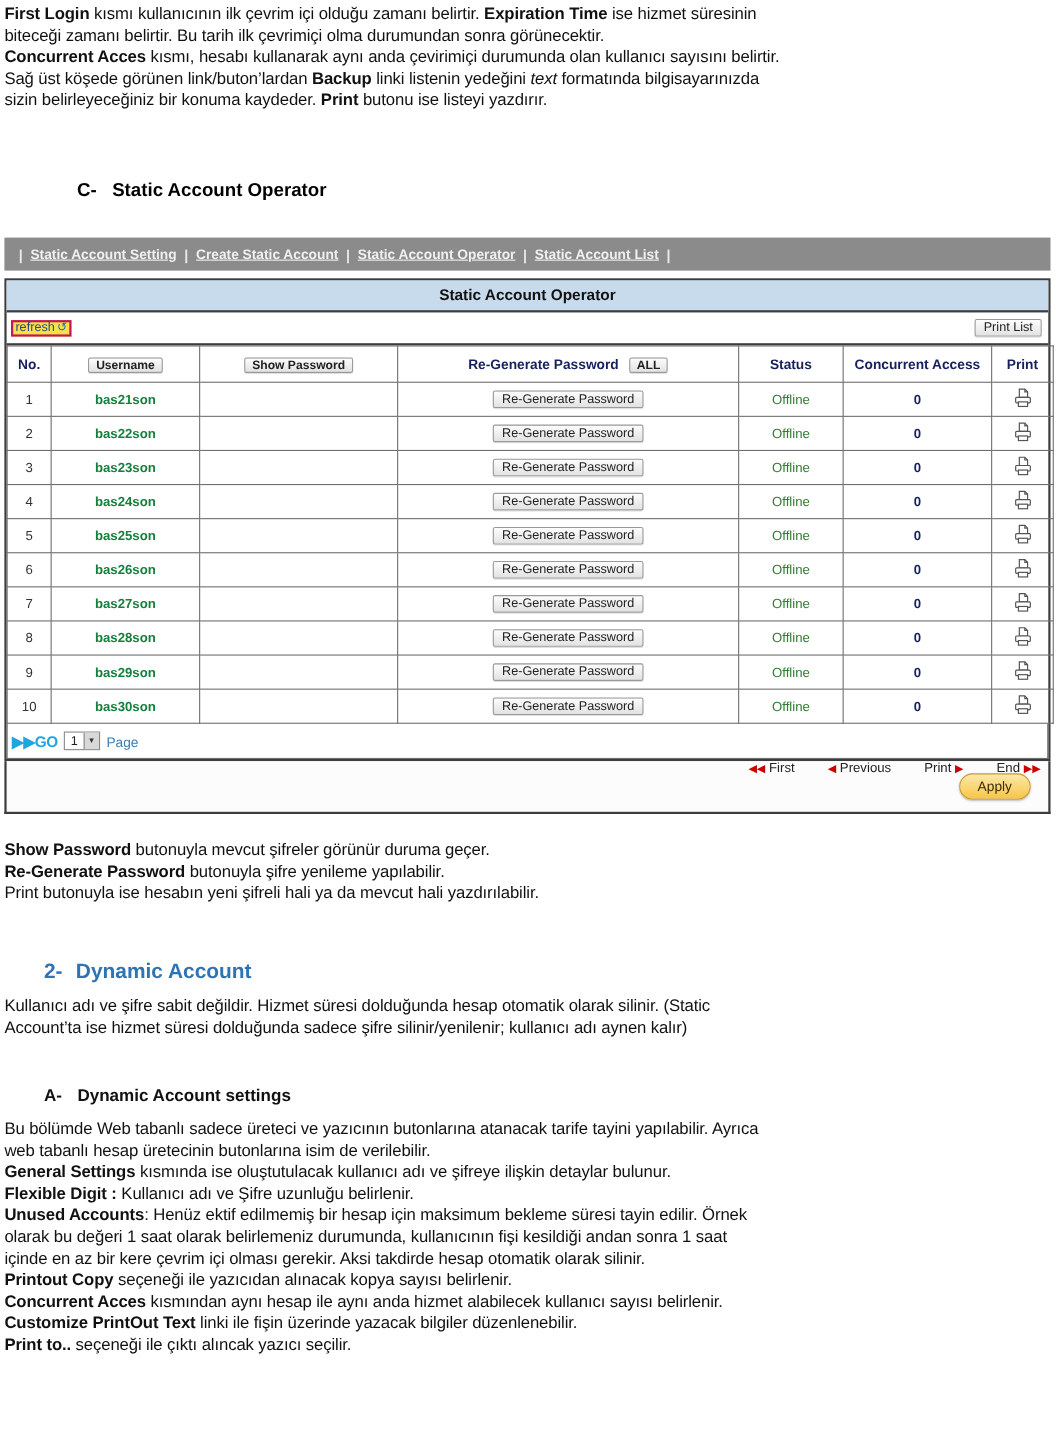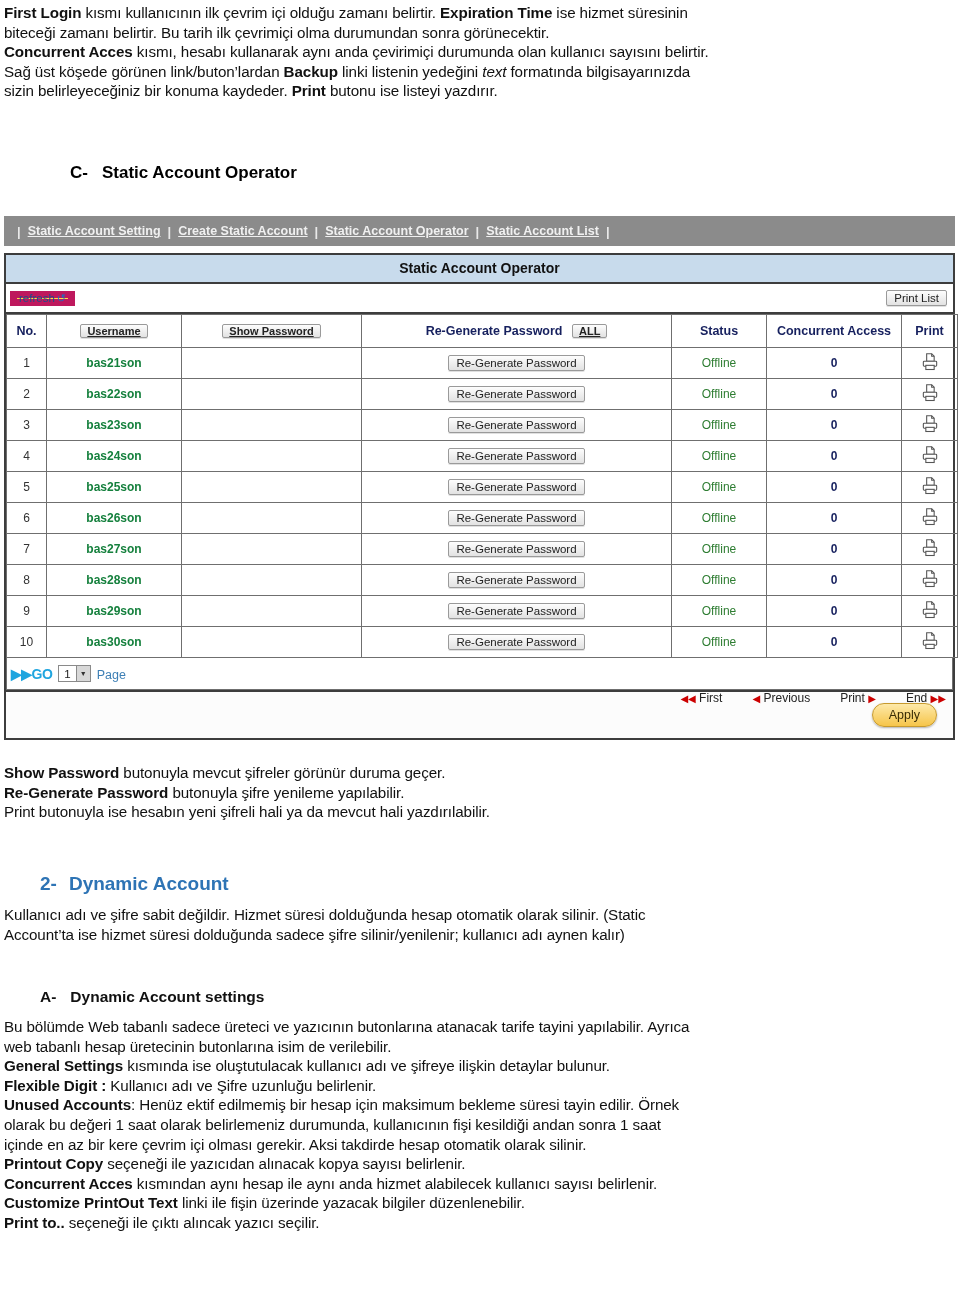--- a/index.html
+++ b/index.html
@@ -48,32 +48,32 @@
   .panel-title {
     background:#c8dbec; text-align:center; font-size:14px; font-weight:bold;
     color:#111; padding:5px 0 6px; border-bottom:2px solid #3d3d3d;
   }
   .toolbar {
     display:flex; align-items:center; justify-content:space-between;
     padding:4px 6px 4px 4px; border-bottom:2px solid #3d3d3d; height:30px;
   }
   .refresh {
     display:inline-flex; align-items:center; gap:2px;
-    border:7px solid #be185d; background:#fde047; color:#1b4e8a;
+    border:2px solid #be185d; background:#fde047; color:#1b4e8a;
     font-size:11.5px; padding:0 2px; height:15px; line-height:13px;
   }
   .refresh .ric { color:#1b6fc4; font-size:11px; }
   .btn {
     display:inline-flex; align-items:center; justify-content:center;
     background:linear-gradient(#fdfdfd,#e2e2e2);
     border:1px solid #9a9a9a; border-radius:2px;
     font-size:11.5px; color:#222; padding:1px 7px; white-space:nowrap;
     box-shadow:0 1px 0 rgba(0,0,0,.12);
   }
-  .btn.small { font-size:11px; padding:0px 6px;text-decoration:underline; }
+  .btn.small { font-size:11px; padding:0px 6px; }
 
   table.grid { width:100%; border-collapse:collapse; table-layout:fixed; }
   table.grid th, table.grid td {
     border:1px solid #6f6f6f; padding:0; height:31px; text-align:center;
     vertical-align:middle; font-size:12px;
   }
   table.grid th { color:#16205e; font-weight:bold; font-size:12.5px; }
   table.grid thead tr { height:33px; }
   .c-no    { width:40px; }
   .c-user  { width:135px; }

